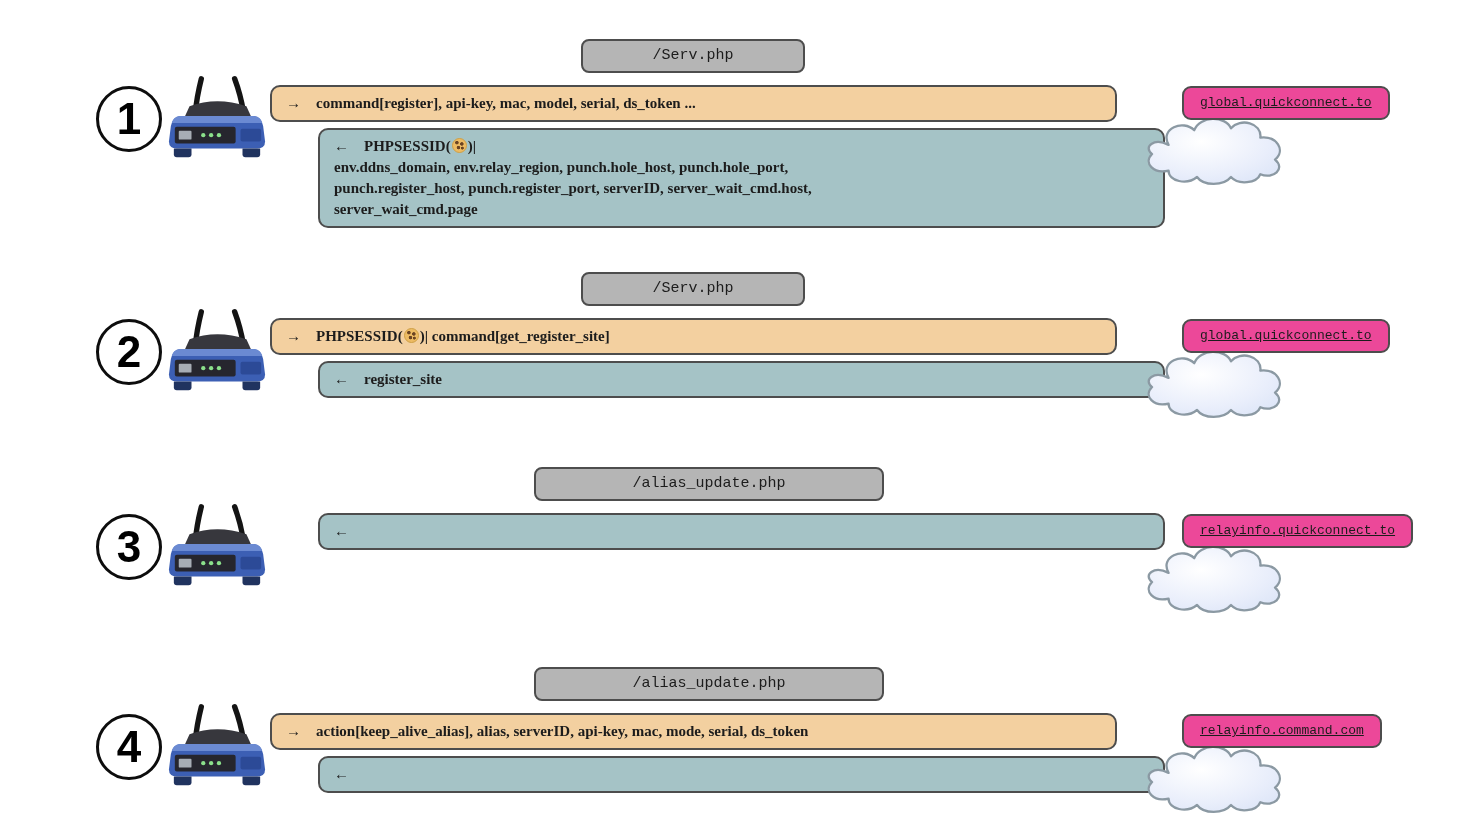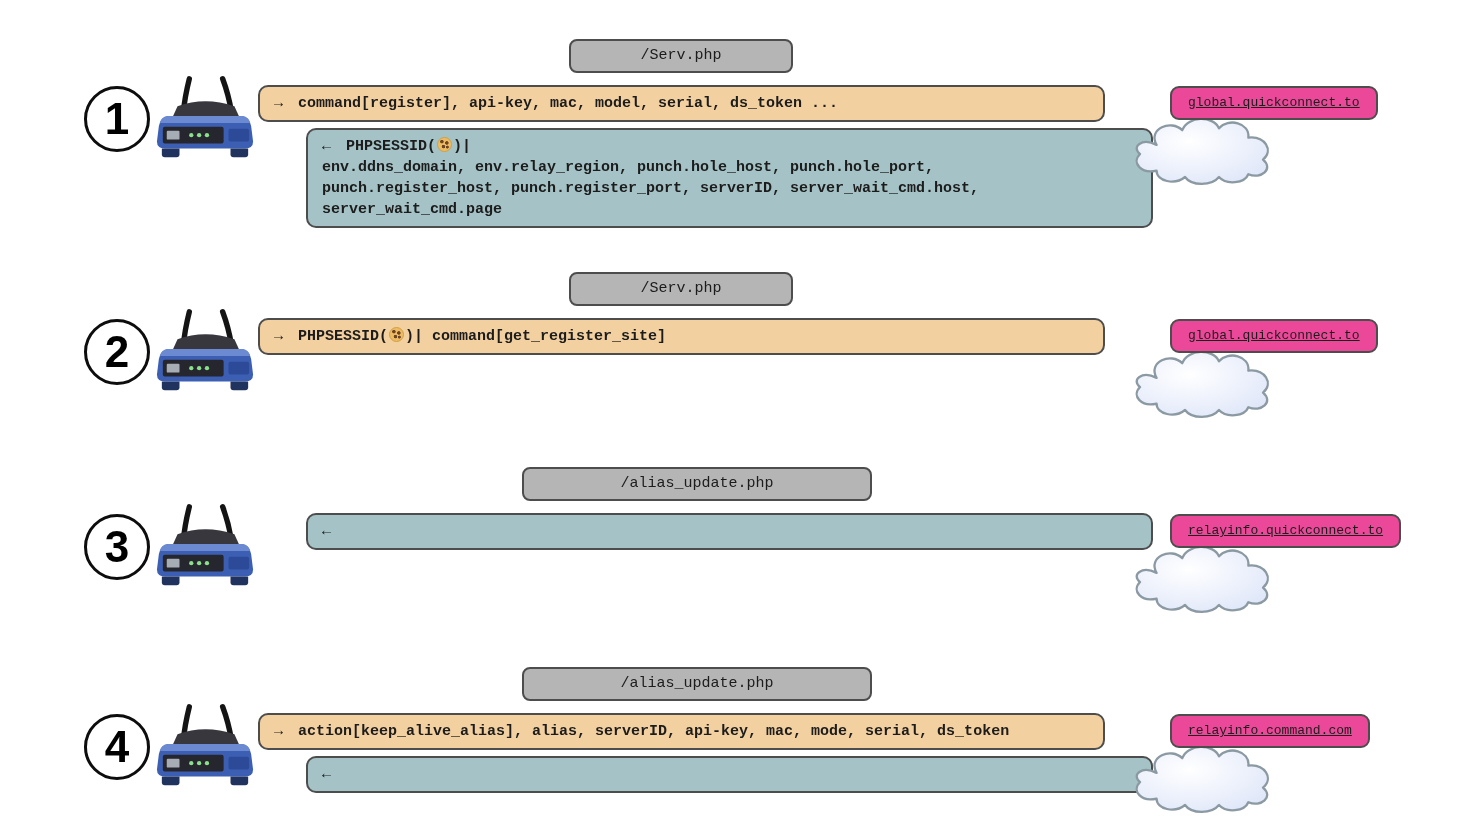--- a/index.html
+++ b/index.html
@@ -2,21 +2,21 @@
 <html style="--request-bg: #f3d0a0; --response-bg: #a5c3c6; --endpoint-bg: #b5b5b5; --box-border: #4d4d4d; --cloud-border: #8b99a3; --router-body: #3c5fb4; --led-green: #8be08b;"><head>
 <meta charset="utf-8">
 <style>
   html,body { margin:0; padding:0; }
   body {
     width:1481px; height:829px; position:relative; overflow:hidden;
     background:#ffffff;
     font-family:"Liberation Mono","DejaVu Sans Mono",monospace;
     color:#1c1c1c;
   }
-  .step { position:absolute; left:0; width:1247px; height:225px; }
+  .step { position:absolute; left:12px; width:1247px; height:225px; }
   .step-1 { top:30px; }
   .step-2 { top:263px; }
   .step-3 { top:458px; }
   .step-4 { top:658px; }
 
   .pill {
     position:absolute; top:9px; left:681px; transform:translateX(-50%);
     background:var(--endpoint-bg,#b5b5b5);
     border:2px solid var(--box-border,#4d4d4d);
     border-radius:8px; font-size:15px; line-height:20px;
@@ -28,21 +28,21 @@
   .circle {
     position:absolute; left:84px; top:56px; width:66px; height:66px;
     border:3px solid #0d0d0d; border-radius:50%; background:#fff;
     display:flex; align-items:center; justify-content:center;
     font-family:"Liberation Sans","DejaVu Sans",sans-serif;
     font-size:44px; font-weight:700; color:#000; box-sizing:border-box;
   }
   .router { position:absolute; left:154px; top:42px; width:102px; height:96px; }
   .router svg { width:100%; height:100%; }
 
-  .messages { position:absolute; left:258px; top:55px; width:847px; }
+  .messages { position:absolute; left:258px; top:55px; width:847px;font-family:Liberation Serif, serif; }
   .msg {
     box-sizing:border-box; width:847px;
     border:2px solid var(--box-border,#4d4d4d); border-radius:10px;
     font-size:15px; font-weight:bold; line-height:21px;
     padding:6px 14px;
   }
   .msg.request  { background:var(--request-bg,#f3d0a0); margin-bottom:6px; }
   .msg.response { background:var(--response-bg,#a5c3c6);margin-left:48px; }
   .arrow { font-weight:bold; margin-right:15px; }
   .extra { white-space:pre-wrap; }
@@ -135,20 +135,24 @@
         <circle cx="54" cy="63.5" r="2.2" fill="#8be08b"></circle>
       <rect x="76" y="57" width="21" height="13" rx="2" fill="#2c4a97"></rect>
       <path d="M8 77 h18 v6 q0 3 -3 3 h-12 q-3 0 -3 -3 Z" fill="#20335f"></path>
       <path d="M78 77 h18 v6 q0 3 -3 3 h-12 q-3 0 -3 -3 Z" fill="#20335f"></path>
     </svg>
   </div>
   <div class="messages">
     <div class="msg request">
       <span class="arrow">→</span><span>PHPSESSID(</span><span class="cookie-icon"></span><span>)| command[get_register_site]</span>
     </div>
+    <div class="msg response">
+      <span class="arrow">←</span><span>register_site</span><span></span>
+      
+    </div>
   </div>
   <div class="cloud">
     <svg viewBox="0 0 175 85" xmlns="http://www.w3.org/2000/svg">
       <path d="M32 38 C22 20 48 10 60 22 C66 6 94 6 100 20 C110 8 134 14 132 30 C150 28 160 44 148 54 C160 64 146 76 132 70 C128 80 108 82 100 73 C92 83 70 83 63 73 C52 82 32 78 32 66 C16 70 4 58 14 48 C4 40 16 30 32 38 Z" fill="url(#cg1)" stroke="#8b99a3" stroke-width="2.5" stroke-linejoin="round"></path>
     </svg>
   </div>
   <div class="cloud-label">global.quickconnect.to</div>
 </section>
 
 <section class="step step-3">

